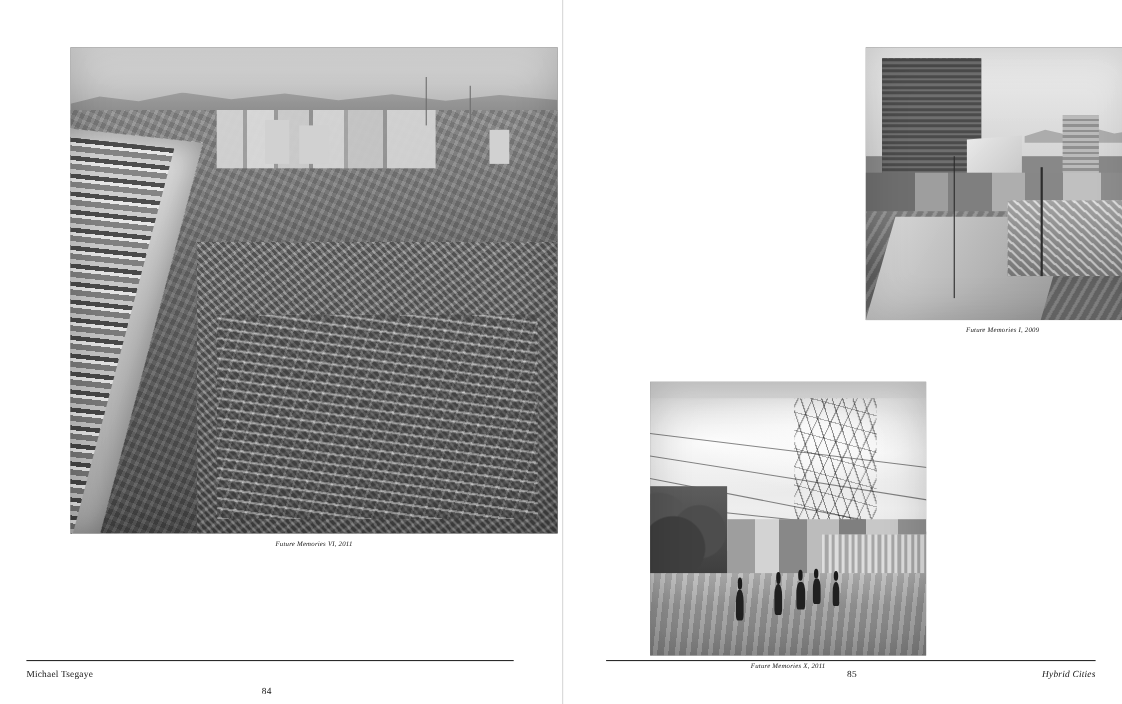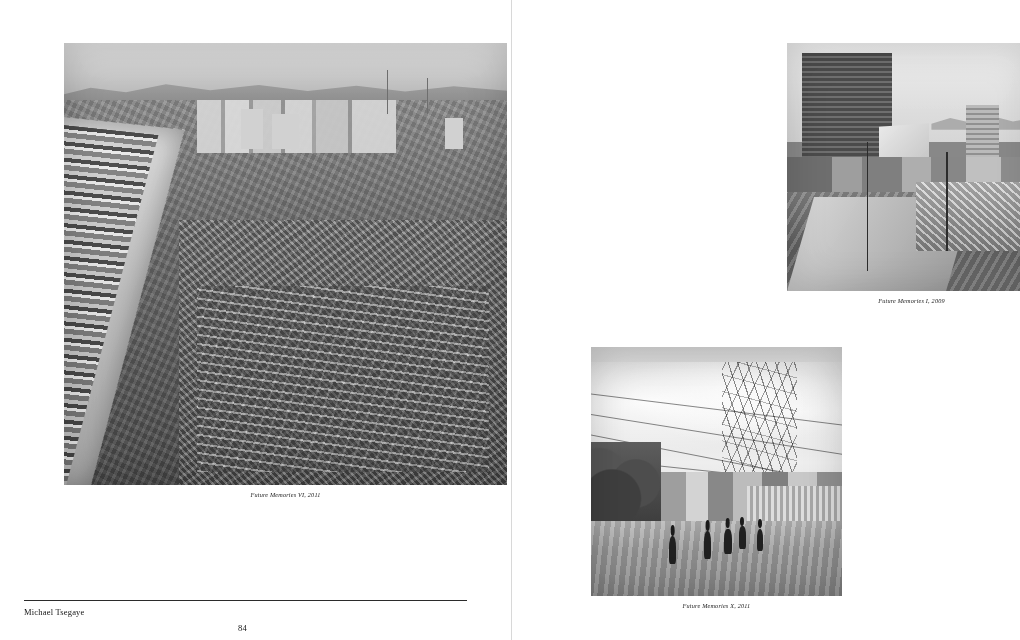--- a/index.html
+++ b/index.html
@@ -357,15 +357,20 @@
           <div class="p3-person" style="left:45%; top:74%; width:3%; height:11%;"></div>
           <div class="p3-person" style="left:53%; top:73%; width:3%; height:10%;"></div>
           <div class="p3-person" style="left:59%; top:72%; width:2.6%; height:9%;"></div>
           <div class="p3-person" style="left:66%; top:73%; width:2.6%; height:9%;"></div>
           <div class="vignette"></div>
         </div>
       </div>
       <figcaption class="caption">Future Memories X, 2011</figcaption>
     </figure>
 
+    <div class="footer">
+      <div class="rule"></div>
+      <div class="foot-text foot-folio-right">85</div>
+      <div class="foot-text foot-title">Hybrid Cities</div>
+    </div>
   </div>
 
 </div>
 
 </body></html>

